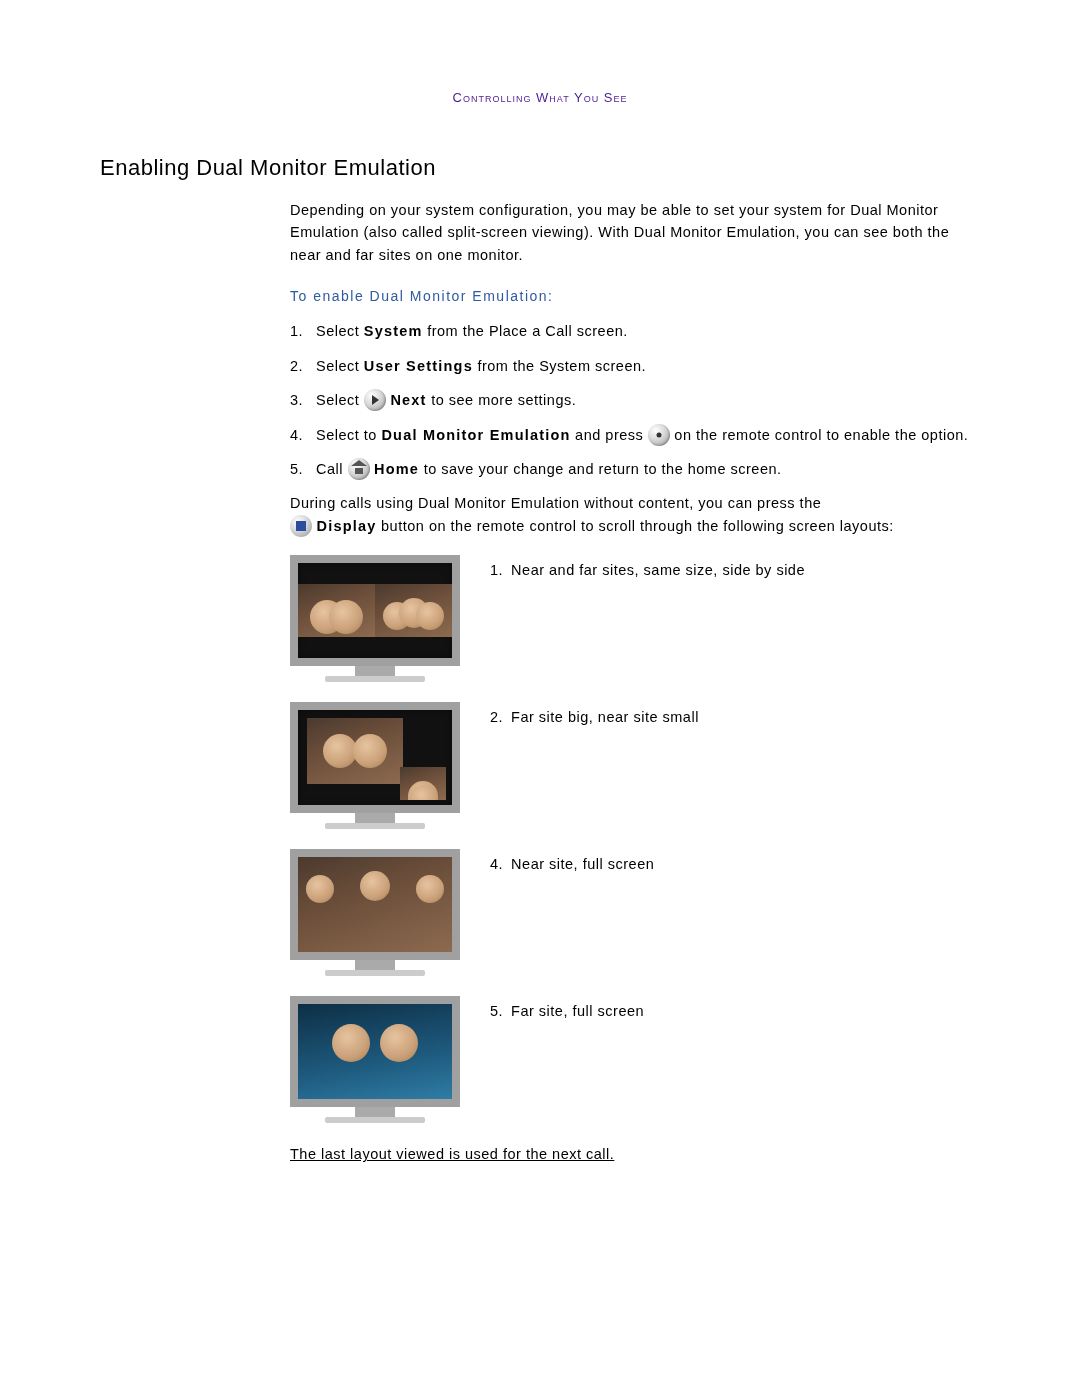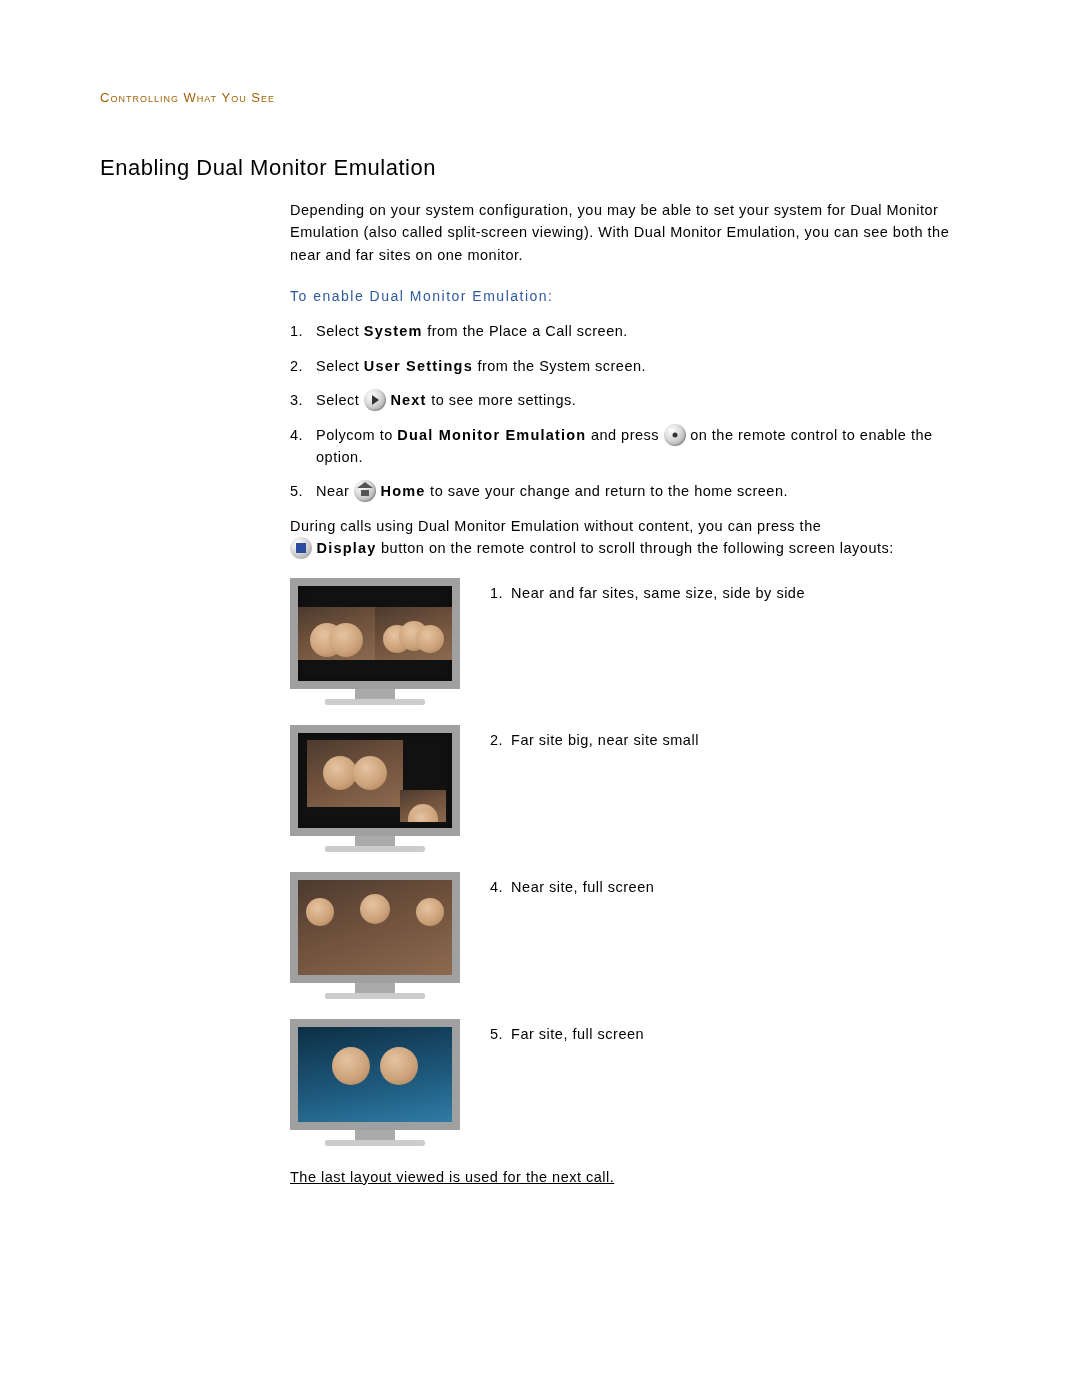--- a/index.html
+++ b/index.html
@@ -12,24 +12,24 @@
   .page {
     width: 1080px;
     height: 1397px;
     margin: 0 auto;
     position: relative;
     box-sizing: border-box;
     background: #fff;
     padding: 90px 100px 60px 100px;
   }
   .header {
-    text-align: left;
+    text-align: center;
     font-size: 13px;
     letter-spacing: 1px;
-    color: #a16207;
+    color: #4c1d95;
     font-variant: small-caps;
     margin-bottom: 50px;
   }
   .h2 {
     font-size: 22px;
     font-weight: 400;
     margin: 0 0 18px 0;
     letter-spacing: 0.5px;
   }
   .content {
@@ -191,27 +191,27 @@
         <span>Select </span><span class="bold">User Settings</span><span> from the System screen.</span>
       </li>
       <li>
         <span class="num">3.</span>
         <span>Select </span>
         <span class="btn-circle play inline-icon"></span>
         <span class="bold">Next</span><span> to see more settings.</span>
       </li>
       <li>
         <span class="num">4.</span>
-        <span>Polycom to </span><span class="bold">Dual Monitor Emulation</span><span> and press </span>
+        <span>Select to </span><span class="bold">Dual Monitor Emulation</span><span> and press </span>
         <span class="btn-circle dot inline-icon"></span>
         <span> on the remote control to enable the option.</span>
       </li>
       <li>
         <span class="num">5.</span>
-        <span>Near </span>
+        <span>Call </span>
         <span class="btn-circle home inline-icon"></span>
         <span class="bold">Home</span><span> to save your change and return to the home screen.</span>
       </li>
     </ol>
 
     <div class="trailing">
       <span>During calls using Dual Monitor Emulation without content, you can press the</span><br>
       <span class="btn-square inline-icon"></span>
       <span class="bold">Display</span><span> button on the remote control to scroll through the following screen layouts:</span>
     </div>

